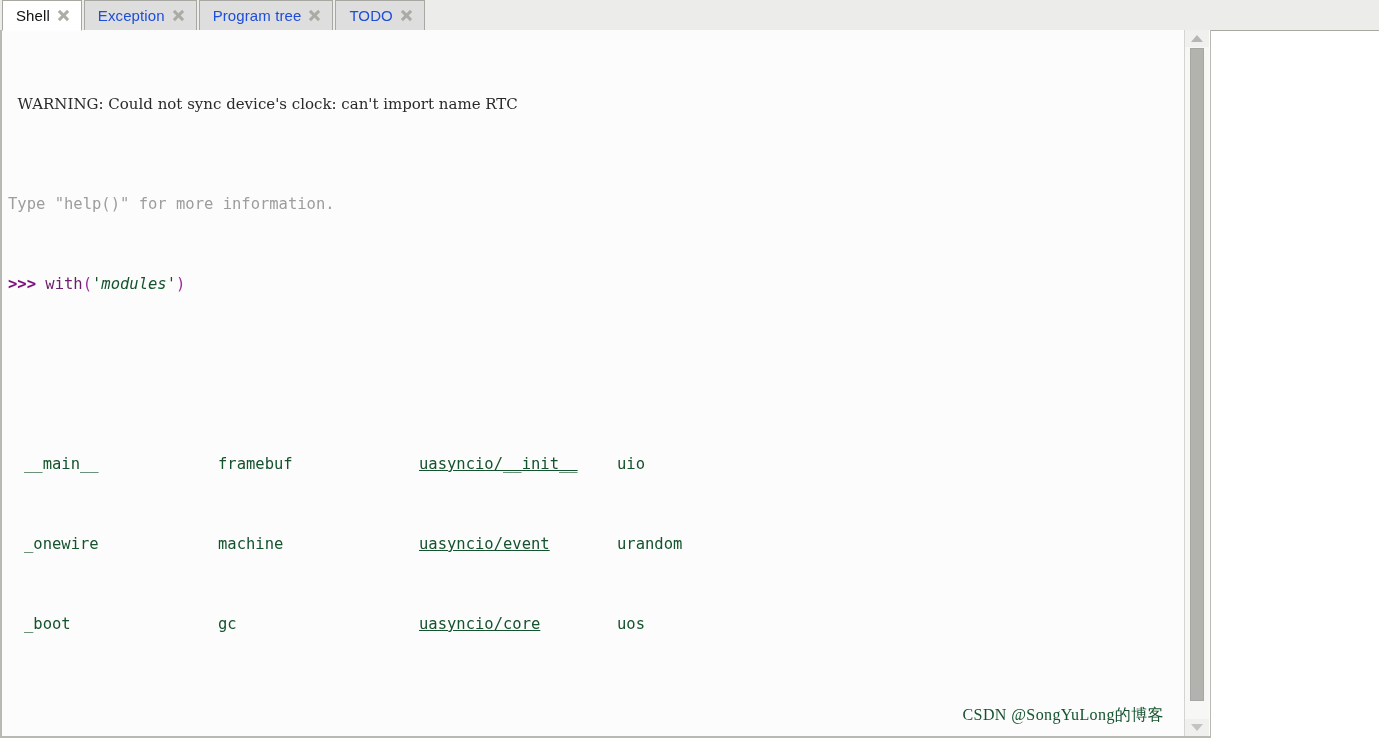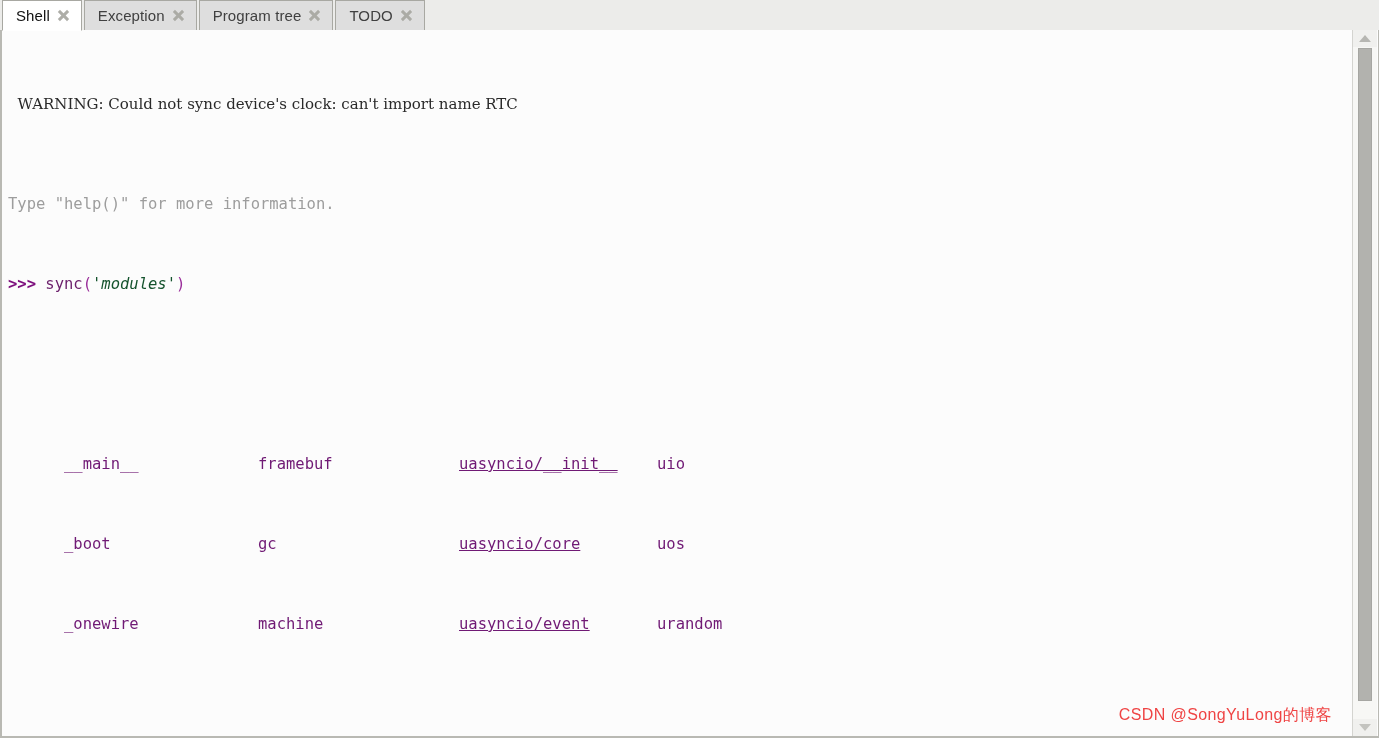--- a/index.html
+++ b/index.html
@@ -40,21 +40,21 @@
   }
   .tab {
     position: relative;
     height: 30px;
     display: flex;
     align-items: center;
     gap: 7px;
     padding: 0 11px 0 13px;
     box-sizing: border-box;
     font-size: 15px;
-    color: #404040;
+    color: #1d4ed8;
     background: #dedede;
     border: 1px solid #a8a8a2;
     border-bottom: none;
     margin-right: 2px;
     cursor: default;
     user-select: none;
     line-height: 1;
   }
   .tab.active {
     background: #ffffff;
@@ -87,21 +87,21 @@
     background: #a9a9a3;
   }
   .tab-close::before { transform: rotate(45deg); }
   .tab-close::after  { transform: rotate(-45deg); }
 
   
   #console-pane {
     position: absolute;
     left: 0;
     top: 30px;
-    width: 1379px;
+    width: 1211px;
     height: 708px;
     background: #fcfcfc;
     box-sizing: border-box;
     border-left: 2px solid #b9b9b3;
     border-right: 1px solid #b9b9b3;
     border-bottom: 2px solid #b9b9b3;
     overflow: hidden;
     padding-left: 32px;
   }
 
@@ -153,23 +153,22 @@
   .str {
     color: #14532d;
     font-style: italic;
   }
 
   
   .mod-line {
     height: 20px;
     padding-left: 6px;
     position: relative;
-    color: #701a75;
+    color: #14532d;
     white-space: pre;
-    margin-left: 40px;
   }
   .mod-col {
     position: absolute;
     top: 0;
     white-space: pre;
   }
   .c1 { left: 22px; }
   .c2 { left: 216px; }
   .c3 { left: 417px; text-decoration: underline; }
   .c4 { left: 615px; text-align: center; }
@@ -223,23 +222,23 @@
     background: #b2b2ae;
     border: 1px solid #a6a6a2;
     box-sizing: border-box;
   }
 
   
   #watermark {
     position: absolute;
     right: 46px;
     bottom: 10px;
-    font-family: Liberation Sans, sans-serif;
+    font-family: Liberation Serif, serif;
     font-size: 16px;
-    color: #ef4444;
+    color: #14532d;
     letter-spacing: 0.4px;
     user-select: none;
     white-space: nowrap;
     text-align: center;
   }
 </style>
 </head>
 <body>
 
 <div id="app">
@@ -270,46 +269,46 @@
 
   <div id="console-pane">
 
     <div id="console-text">
 
       <div class="line warn">  WARNING: Could not sync device's clock: can't import name RTC</div>
 
 
       <div class="line sys">Type "help()" for more information.</div>
 
-      <div class="line"><span class="prompt">&gt;&gt;&gt;</span><span class="out"> </span><span class="kw-func">sync</span><span class="paren">(</span><span class="str">'modules'</span><span class="paren">)</span></div>
+      <div class="line"><span class="prompt">&gt;&gt;&gt;</span><span class="out"> </span><span class="kw-func">with</span><span class="paren">(</span><span class="str">'modules'</span><span class="paren">)</span></div>
 
       <div class="line spacer"></div>
 
       
       <div class="mod-line">
         <span class="mod-col c1">__main__</span>
         <span class="mod-col c2">framebuf</span>
         <span class="mod-col c3">uasyncio/__init__</span>
         <span class="mod-col c4">uio</span>
       </div>
 
       <div class="mod-line">
+        <span class="mod-col c1">_onewire</span>
+        <span class="mod-col c2">machine</span>
+        <span class="mod-col c3">uasyncio/event</span>
+        <span class="mod-col c4">urandom</span>
+      </div>
+
+      <div class="mod-line">
         <span class="mod-col c1">_boot</span>
         <span class="mod-col c2">gc</span>
         <span class="mod-col c3">uasyncio/core</span>
         <span class="mod-col c4">uos</span>
       </div>
 
-      <div class="mod-line">
-        <span class="mod-col c1">_onewire</span>
-        <span class="mod-col c2">machine</span>
-        <span class="mod-col c3">uasyncio/event</span>
-        <span class="mod-col c4">urandom</span>
-      </div>
-
       
 
       
 
       
 
       
 
       
 

